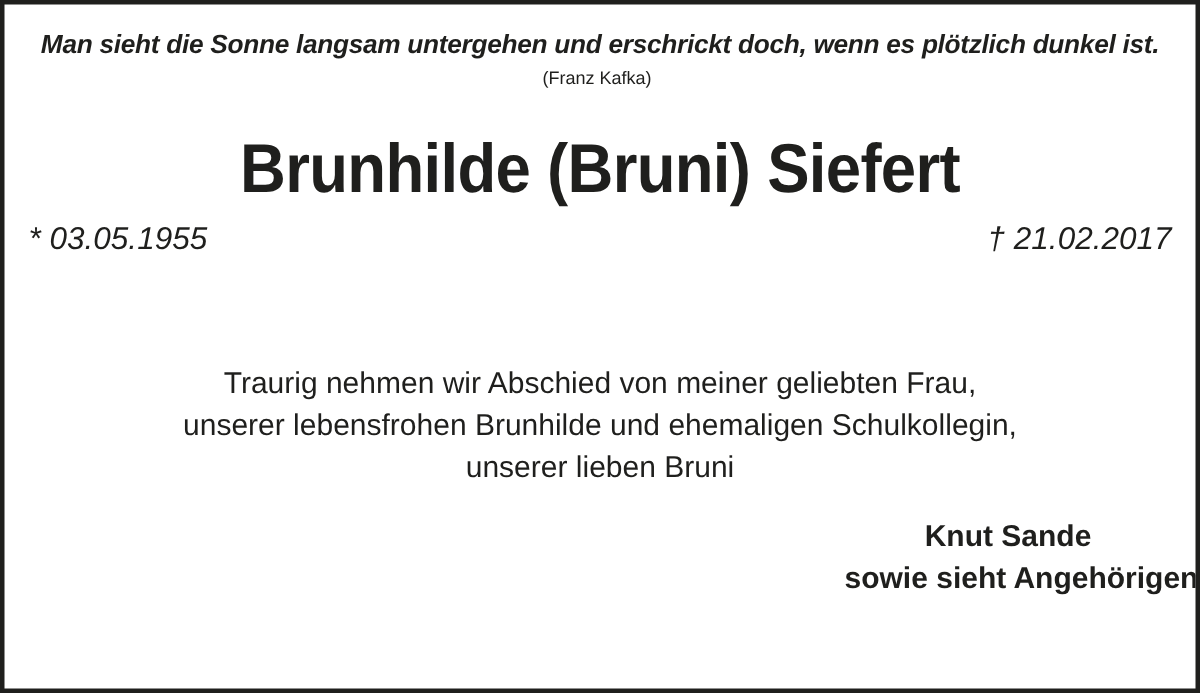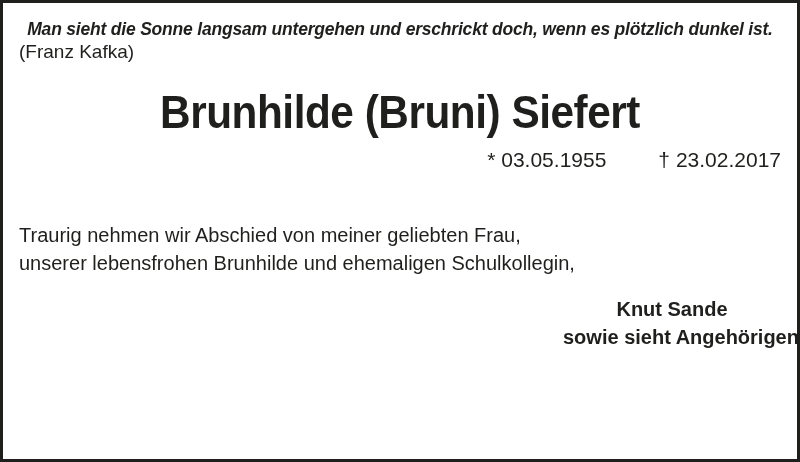--- a/index.html
+++ b/index.html
@@ -20,49 +20,51 @@
     margin-top: 14px;
     text-align: center;
     font-style: italic;
     font-weight: 600;
     font-size: 17.5px;
     line-height: 24px;
     letter-spacing: -0.2px;
     white-space: nowrap;
   }
   .quote-attribution {
-    text-align: left;
-    font-size: 19px;
+    text-align: center;
+    font-size: 12px;
     line-height: 22px;
     padding-right: 4px;
   }
   .deceased-name {
     margin-top: 24px;
     text-align: center;
     font-weight: bold;
     font-size: 46px;
     line-height: 50px;
     letter-spacing: -0.5px;
     white-space: nowrap;
     transform: scaleX(0.92);
     transform-origin: 50% 50%;
   }
   .dates-row {
     margin-top: 10px;
     display: flex;
-    justify-content: flex-end;
+    justify-content: space-between;
     gap: 52px;
     font-size: 21px;
     line-height: 26px;
+    font-style: italic;
   }
   .date-item { white-space: nowrap; }
   .body-text {
-    margin-top: 48px;
+    margin-top: 69px;
     font-size: 20px;
     line-height: 28px;
+    text-align: center;
   }
   .mourners {
     margin-top: 18px;
     margin-left: 544px;
     font-weight: bold;
     font-size: 20px;
     line-height: 28px;
     white-space: nowrap;
     text-align: center;
   }
@@ -83,27 +85,28 @@
 
   <div class="deceased-name">Brunhilde (Bruni) Siefert</div>
 
   <div class="dates-row">
     <span class="date-item">
       <span>*</span>
       <span>03.05.1955</span>
     </span>
     <span class="date-item">
       <span>†</span>
-      <span>23.02.2017</span>
+      <span>21.02.2017</span>
     </span>
   </div>
 
   <div class="body-text">
     <div>Traurig nehmen wir Abschied von meiner geliebten Frau,</div>
     <div>unserer lebensfrohen Brunhilde und ehemaligen Schulkollegin,</div>
+    <div>unserer lieben Bruni</div>
   </div>
 
   <div class="mourners">
     <div>Knut Sande</div>
     <div>sowie sieht Angehörigen</div>
   </div>
 
 
 </div>
 

